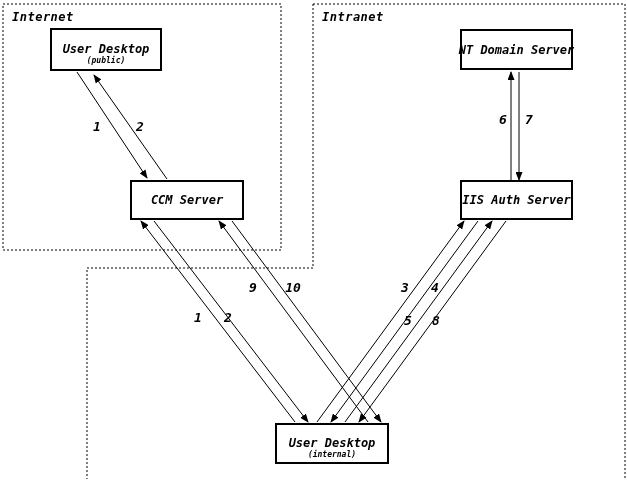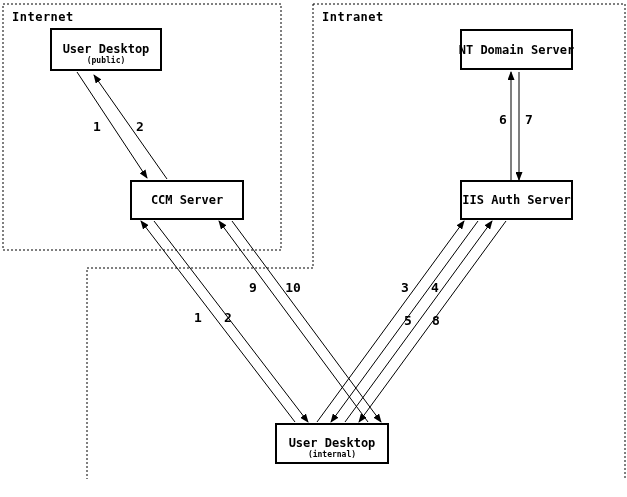--- a/index.html
+++ b/index.html
@@ -6,20 +6,21 @@
     margin: 0;
     padding: 0;
     background: #ffffff;
   }
   .canvas {
     position: relative;
     width: 627px;
     height: 479px;
     background: #ffffff;
     overflow: hidden;
+    font-style: italic;
   }
   svg {
     display: block;
   }
   text {
     font-family: "DejaVu Sans Mono", "Liberation Mono", monospace;
     font-weight: bold;
     fill: #000000;
   }
   .region-label { font-size: 12px; letter-spacing: 0.5px; }

